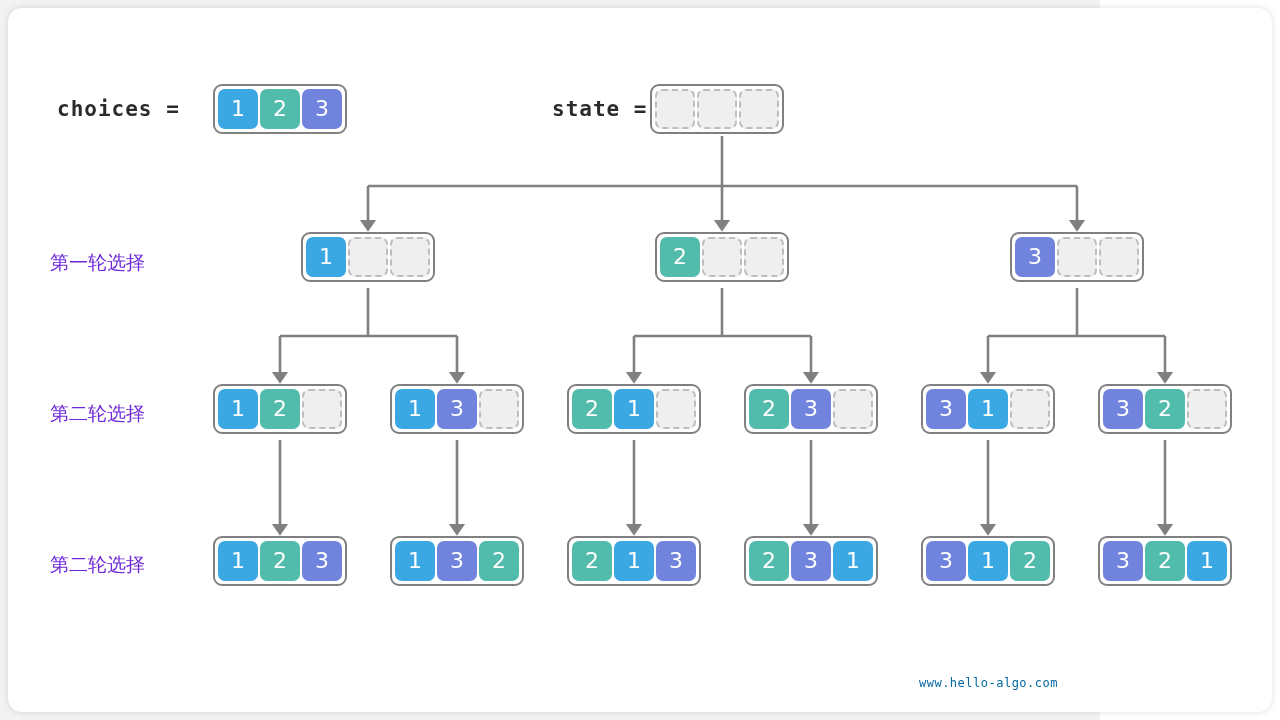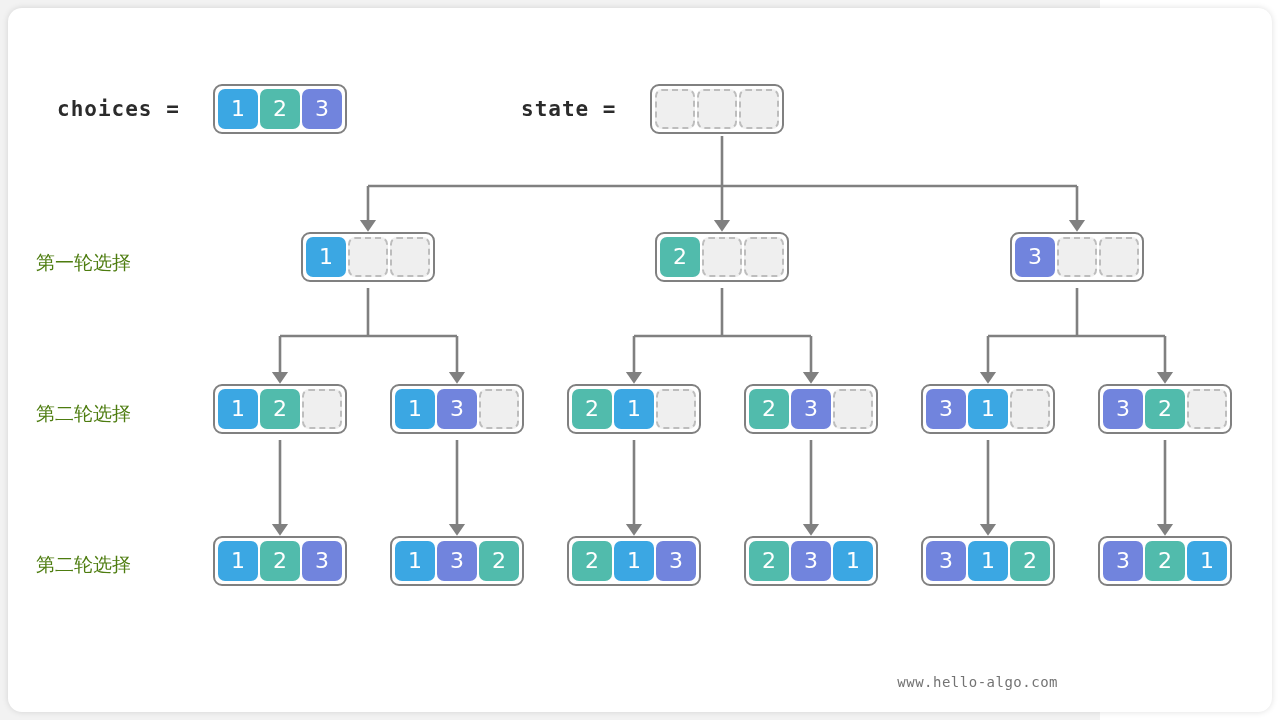--- a/index.html
+++ b/index.html
@@ -46,22 +46,23 @@
     color: #2b2b2b;
     letter-spacing: 1px;
     white-space: nowrap;
   }
 
   
   .row-label {
     position: absolute;
     font-family: "DejaVu Sans", "Liberation Sans", sans-serif;
     font-size: 19px;
-    color: #4d7c0f;
+    color: #6d28d9;
     white-space: nowrap;
+    margin-left: 14px;
   }
 
   
   .arr {
     position: absolute;
     display: flex;
     align-items: center;
     box-sizing: border-box;
     border: 2.5px solid #808080;
     border-radius: 9px;
@@ -95,22 +96,22 @@
   .arr.r1 .cell   { width: 40px; height: 40px; font-size: 22px; }
   .arr.r2 .cell   { width: 40px; height: 40px; font-size: 22px; }
   .arr.r3 .cell   { width: 40px; height: 40px; font-size: 22px; }
 
   
   .watermark {
     position: absolute;
     right: 42px;
     bottom: 30px;
     font-family: "DejaVu Sans Mono", "Liberation Mono", monospace;
-    font-size: 14px;
-    color: #737373;
+    font-size: 12px;
+    color: #0369a1;
     letter-spacing: 0.5px;
   }
 </style>
 </head>
 <body>
 
 <div id="canvas">
   <div class="card"></div>
 
   <svg class="layer" width="1280" height="720" viewBox="0 0 1280 720">
@@ -152,21 +153,21 @@
   </svg>
 
   <div class="mono-label" style="left:57px; top:97px;">choices =</div>
 
   <div class="arr head" id="choices-array" style="left:213px; top:84px;">
       <div class="cell v1">1</div>
       <div class="cell v2">2</div>
       <div class="cell v3">3</div>
     </div>
 
-  <div class="mono-label" style="left:521px; top:97px;">state =</div>
+  <div class="mono-label" style="left:552px; top:97px;">state =</div>
 
   <div class="arr head" id="state-array" style="left:650px; top:84px;">
       <div class="cell empty"></div>
       <div class="cell empty"></div>
       <div class="cell empty"></div>
     </div>
 
   <div class="row-label" style="left:36px; top:250px;">第一轮选择</div>
   <div class="row-label" style="left:36px; top:401px;text-align:right;">第二轮选择</div>
   <div class="row-label" style="left:36px; top:552px;">第二轮选择</div>

